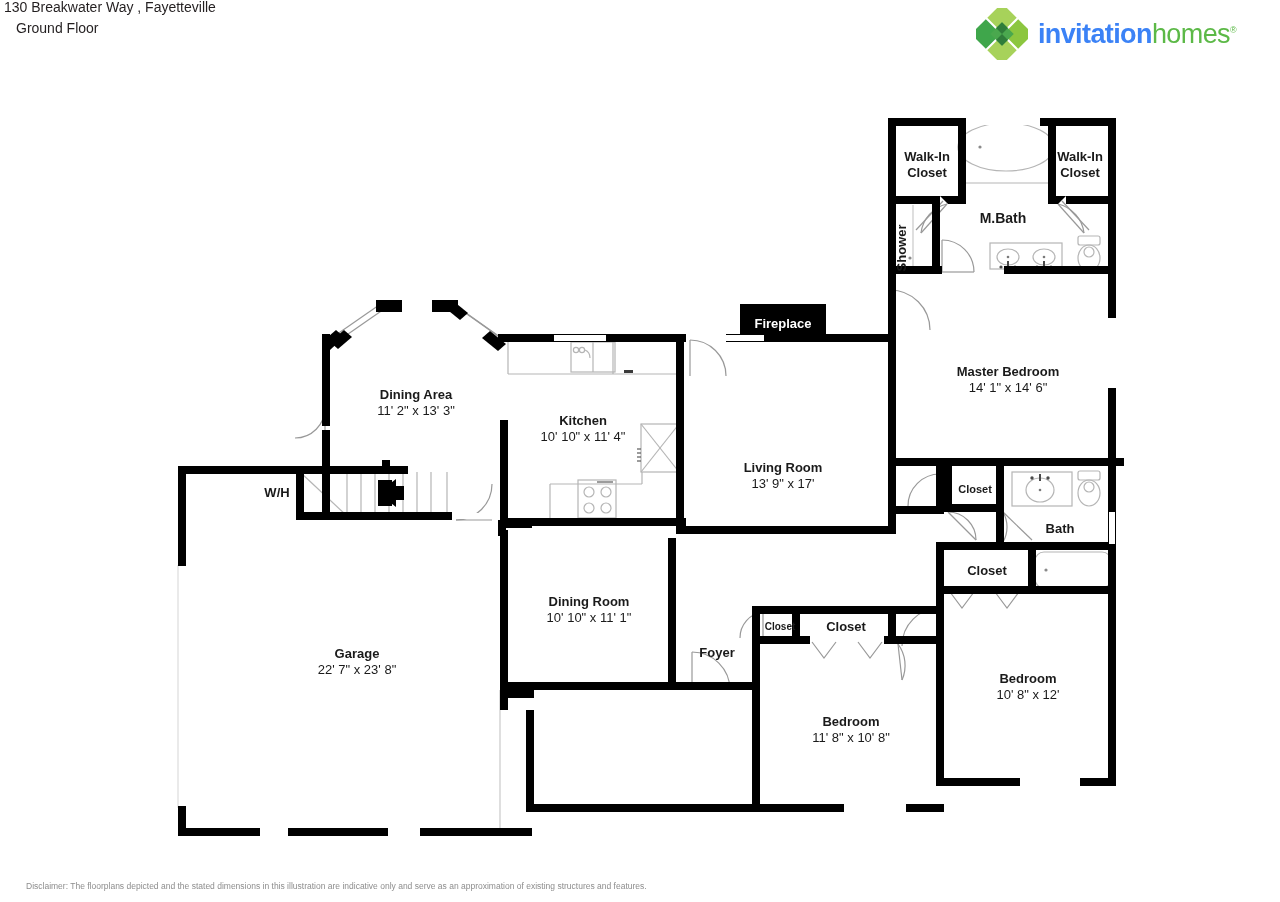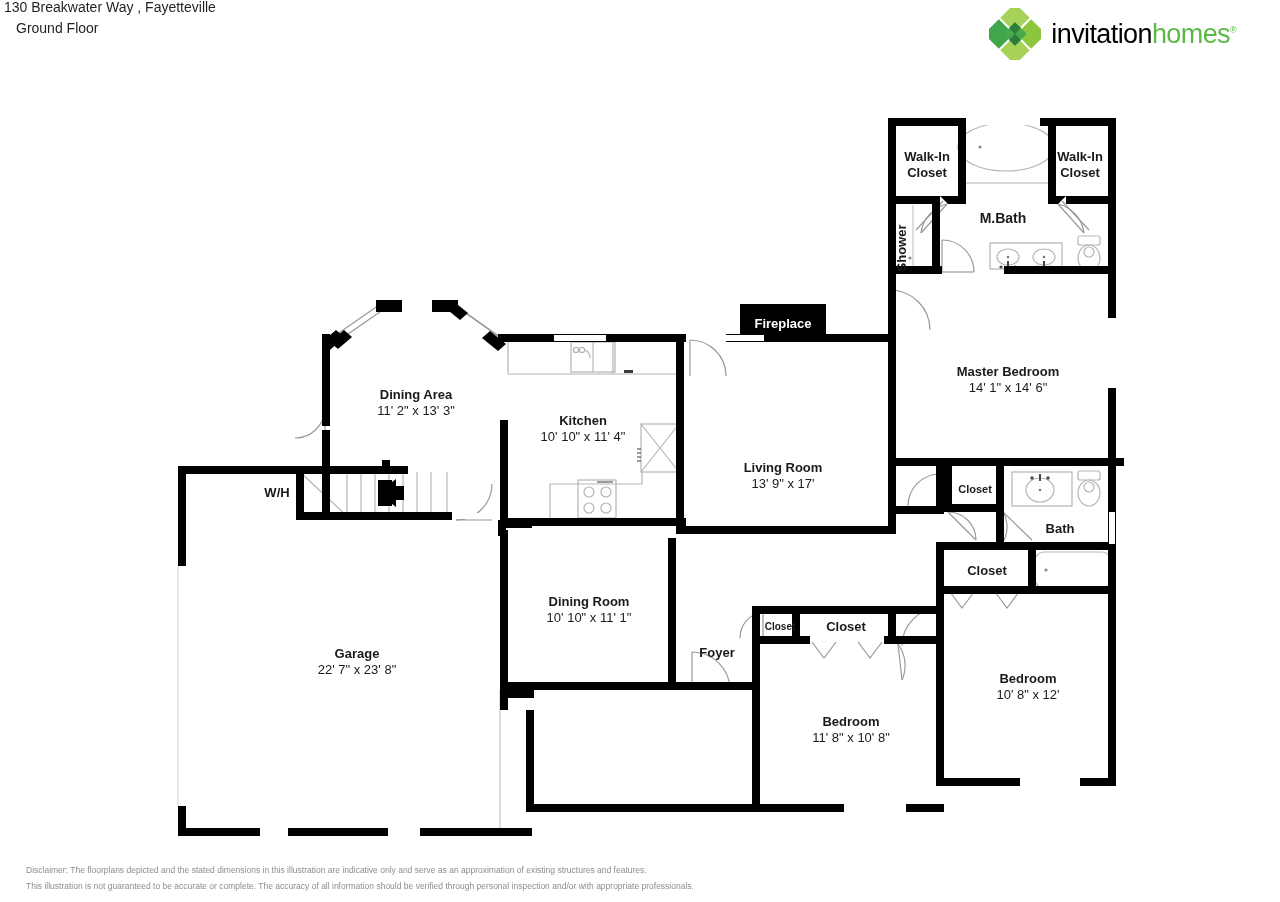--- a/index.html
+++ b/index.html
@@ -29,21 +29,21 @@
   
   #logo {
     position: absolute; right: 4px; top: 8px;
     display: flex; align-items: center; gap: 10px;
   }
   #logo-mark { width: 52px; height: 52px; display:block; }
   #logo-text {
     font-size: 27px; letter-spacing: -0.6px;
     white-space: nowrap; line-height: 1;
   }
-  #logo-text .w1 { color: #000000; font-weight: 400; }
+  #logo-text .w1 { color: #3b82f6; font-weight: 700; }
   #logo-text .w2 { color: #5cb947; font-weight: 400; }
   #logo-text .tm { font-size: 9px; color: #5cb947; vertical-align: super; }
   
   #plan { position: absolute; left: 0; top: 0; width: 1280px; height: 902px; }
   
   #disclaimer {
     position: absolute; left: 26px; bottom: 8px;
     font-size: 8.5px; color: #8d8d8d; line-height: 16px;
   }
   #disclaimer div { white-space: nowrap; }
@@ -413,16 +413,15 @@
       <text x="1060" y="533" font-size="13" font-weight="bold">Bath</text>
 
       <text x="975" y="493" font-size="11" font-weight="bold">Closet</text>
 
       <text x="987" y="575" font-size="13" font-weight="bold">Closet</text>
     </g>
   </svg>
 
   <div id="disclaimer">
     <div>Disclaimer: The floorplans depicted and the stated dimensions in this illustration are indicative only and serve as an approximation of existing structures and features.</div>
-    <div>This illustration is not guaranteed to be accurate or complete. The accuracy of all information should be verified through personal inspection and/or with appropriate professionals.</div>
   </div>
 
 </div>
 
 </body></html>

